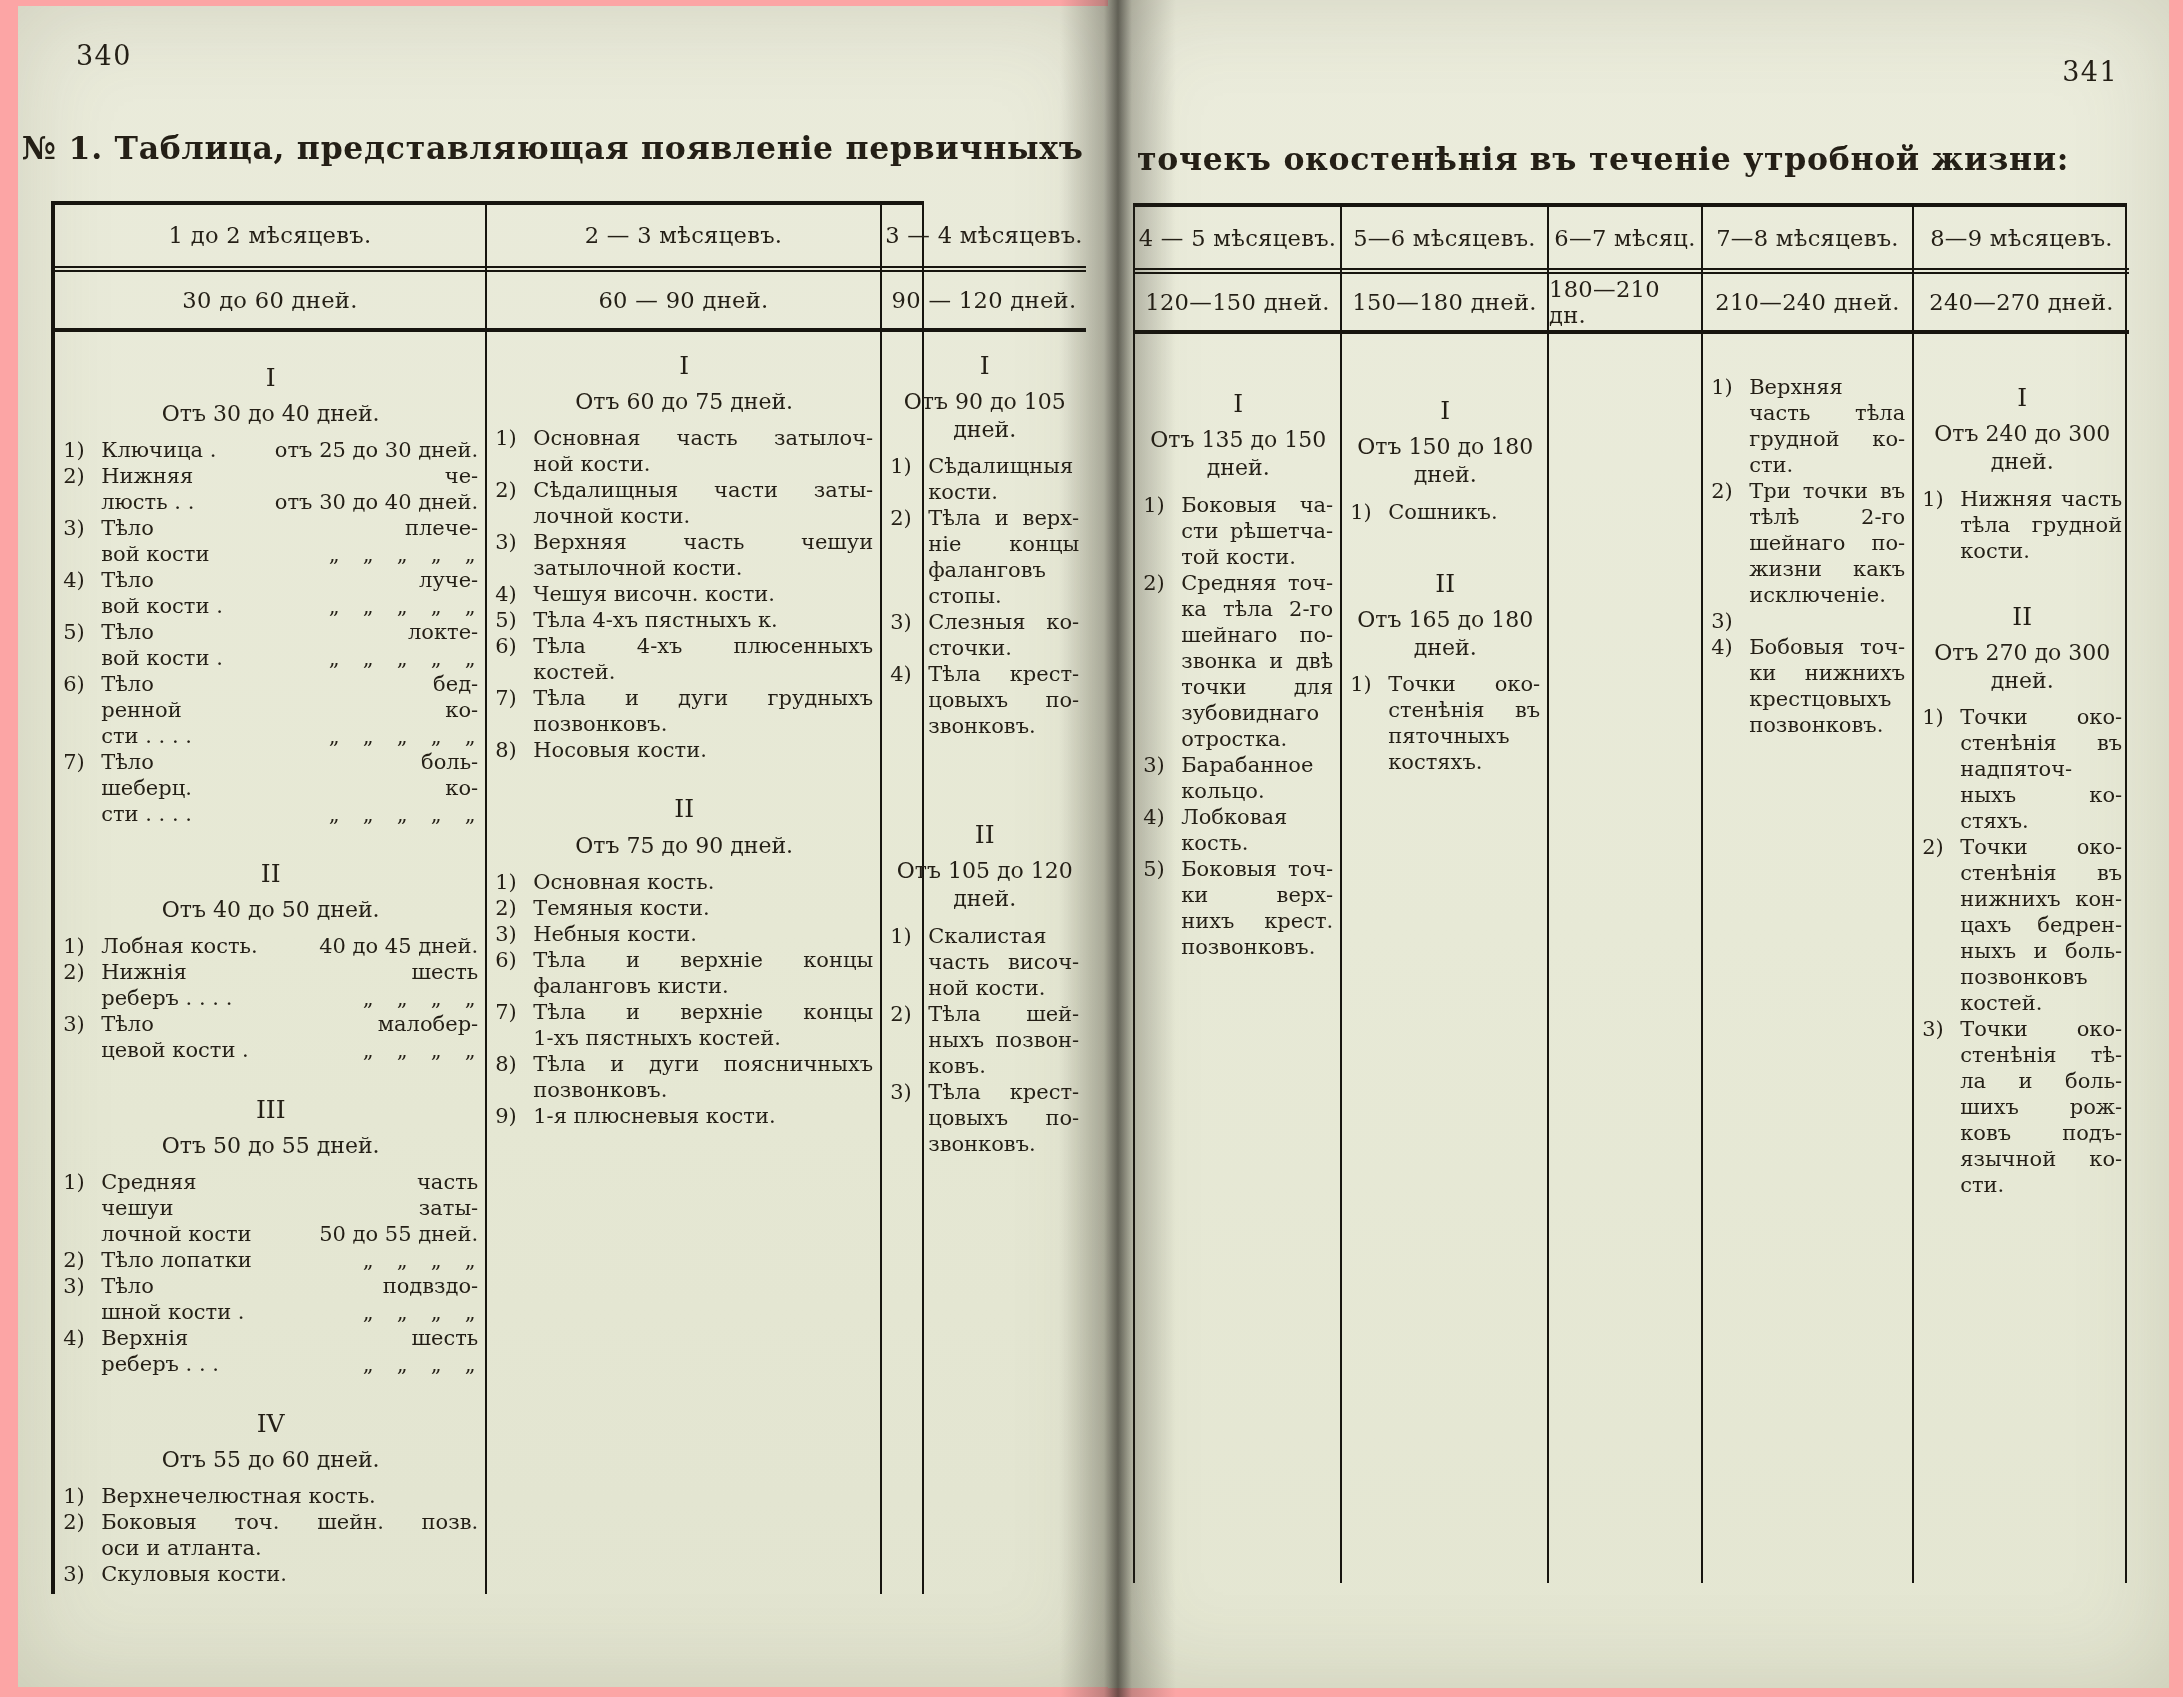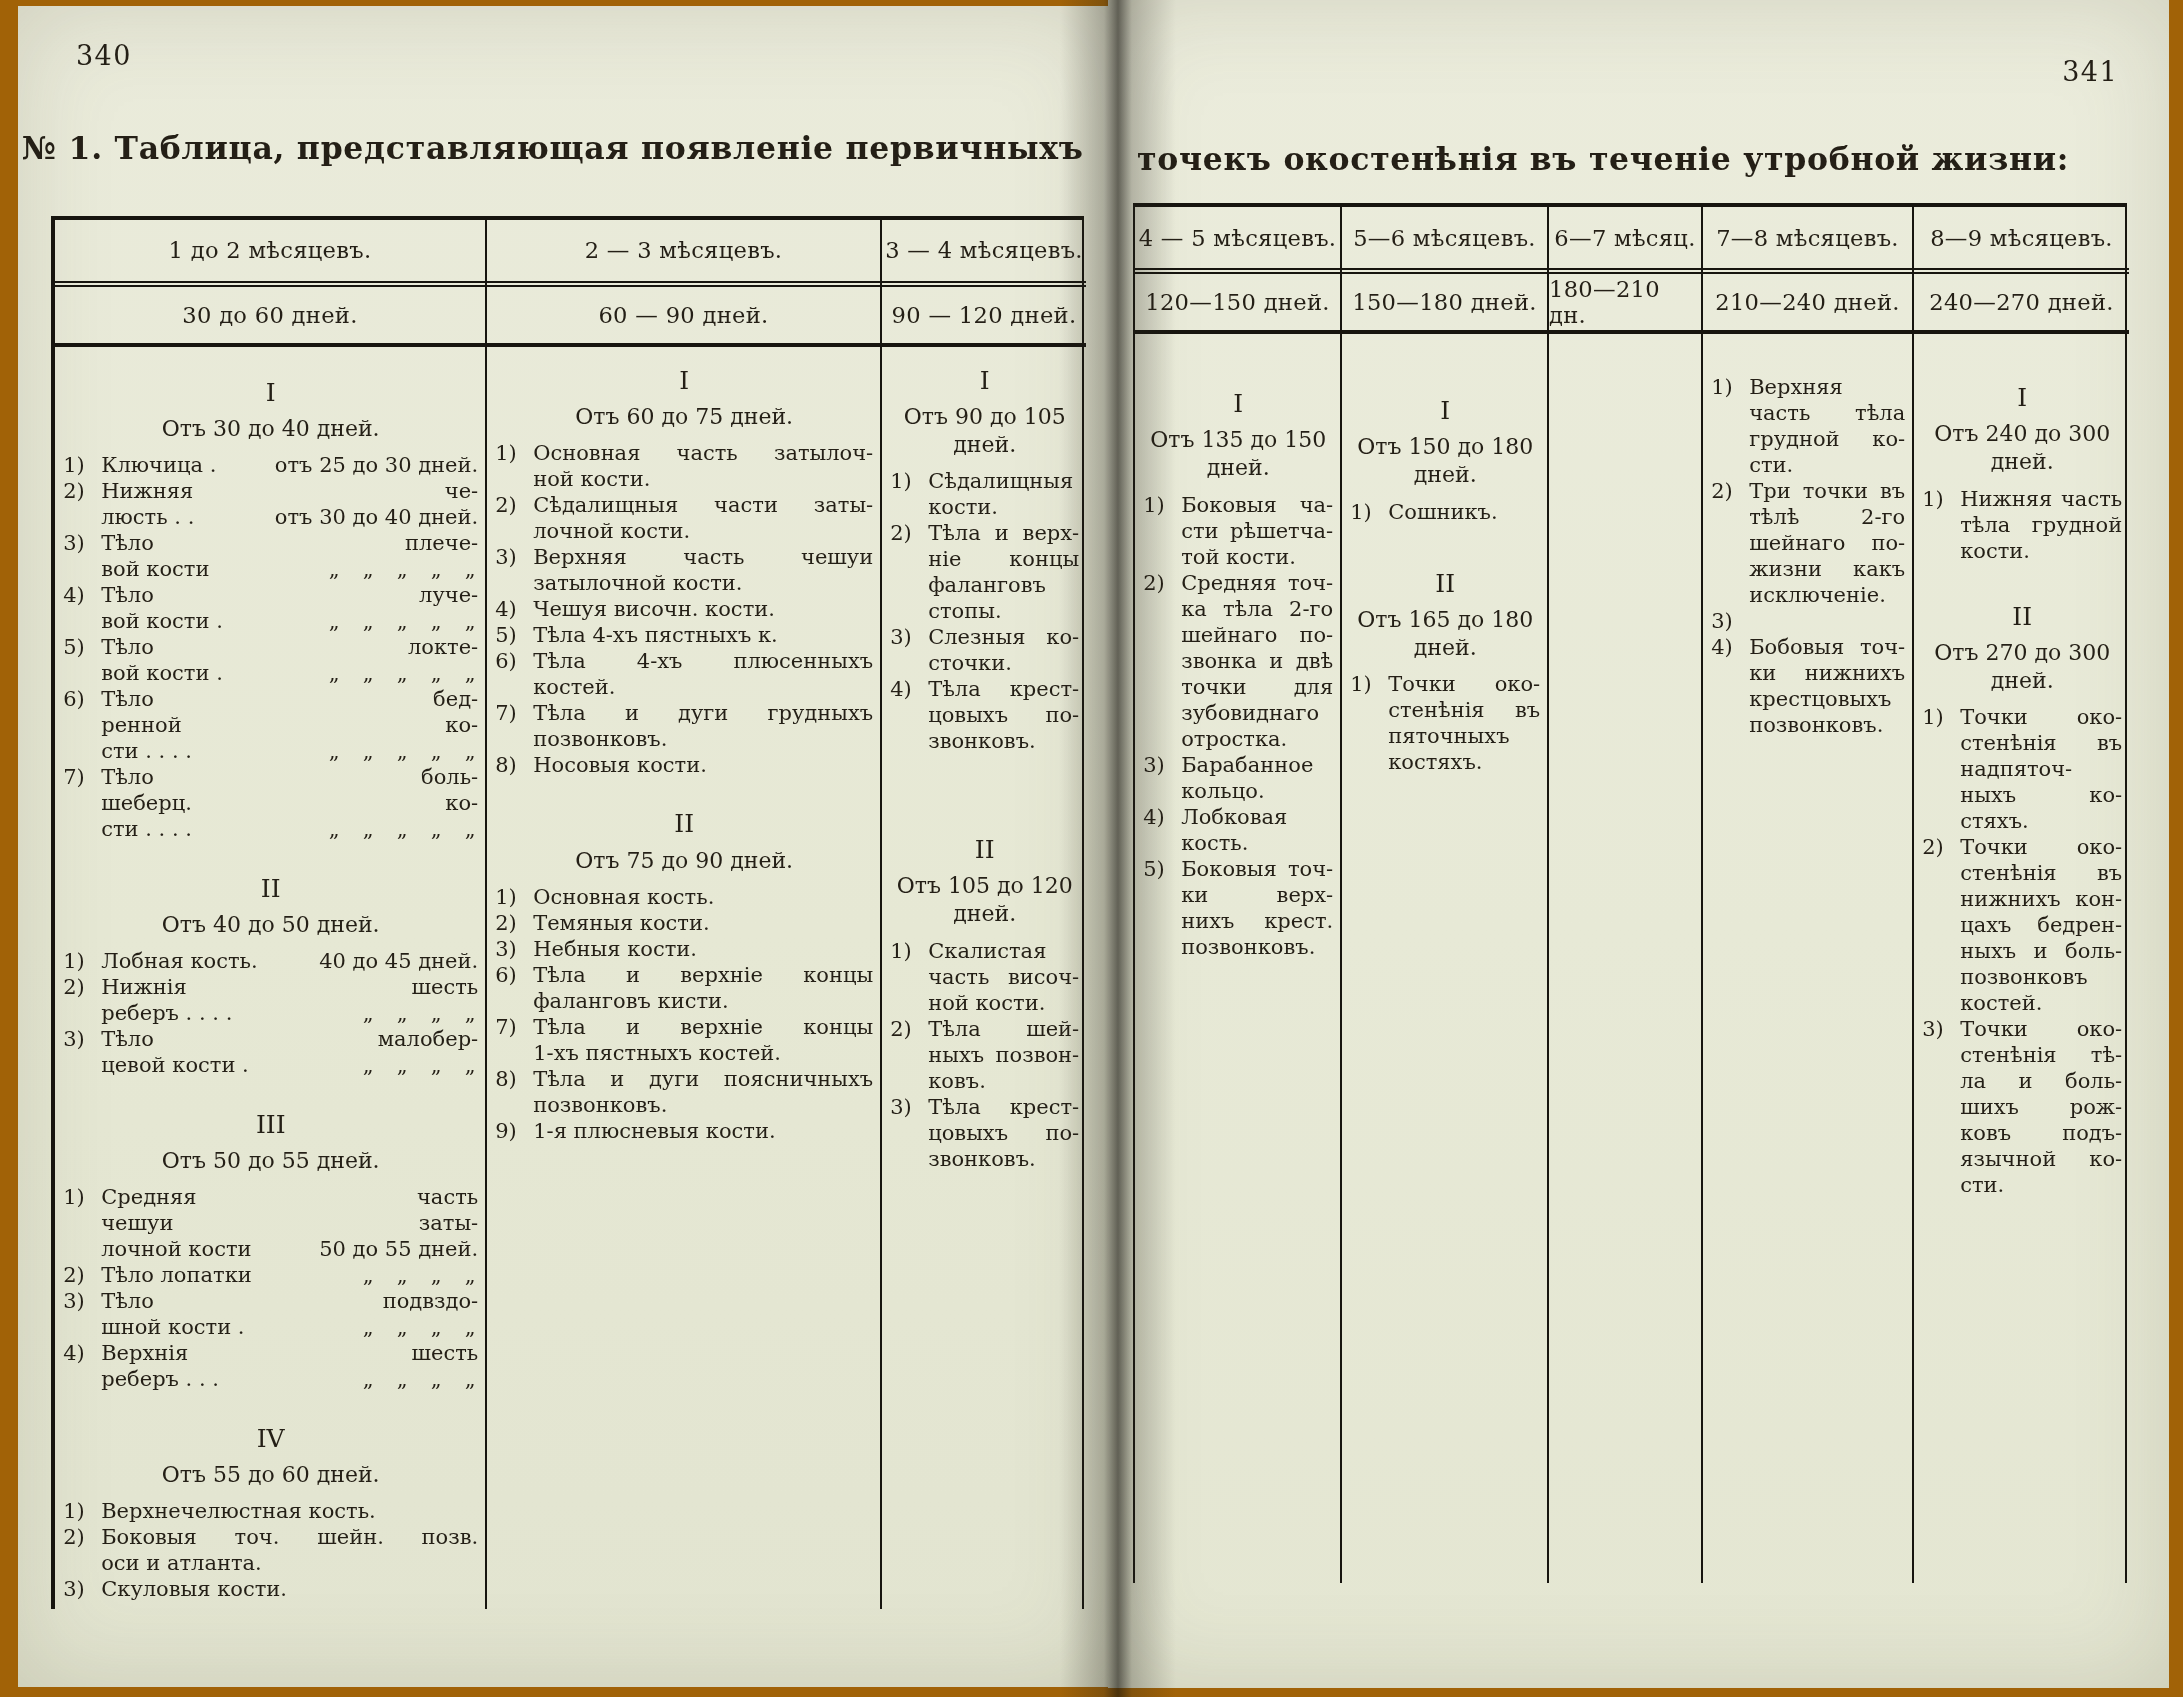--- a/index.html
+++ b/index.html
@@ -1,31 +1,31 @@
 <!DOCTYPE html>
 <html style="font-size:11px"><head>
 <meta charset="utf-8">
 <style>
   *{box-sizing:border-box;margin:0;padding:0}
   body{background:#191812;font-family:"DejaVu Serif",serif}
-  .scan{position:relative;width:2183px;height:1698px;background:#a16207;overflow:hidden;color:#241f16}
+  .scan{position:relative;width:2183px;height:1698px;background:#fca5a5;overflow:hidden;color:#241f16}
   .page{position:absolute;background:linear-gradient(180deg,#eaebdb 0%,#e6e8d4 55%,#e2e4d0 100%);
         box-shadow:inset 0 0 96px rgba(95,90,60,.18)}
   .page-left{left:18px;top:5.5px;width:1090px;height:1681px}
   .page-right{left:1108px;top:0;width:1061px;height:1688px;background:linear-gradient(180deg,#ebecdc 0%,#e7e9d6 55%,#e4e6d2 100%)}
   .gutter{position:absolute;left:1060px;top:0;width:116px;height:1698px;pointer-events:none;z-index:6;
     background:linear-gradient(90deg,rgba(40,38,28,0) 0%,rgba(40,38,28,.28) 38%,rgba(22,20,14,.62) 50%,rgba(40,38,28,.25) 62%,rgba(40,38,28,0) 100%)}
   .pageno{position:absolute;font-size:27px;letter-spacing:1.4px;z-index:3}
   .pageno-left{left:58px;top:34px}
   .pageno-right{right:51px;top:56px}
   .title{position:absolute;font-size:31.5px;font-weight:bold;letter-spacing:0.7px;z-index:3;white-space:nowrap}
   .title-left{left:0;right:20.5px;top:123px;text-align:center}
   .title-right{left:29px;top:140px}
   .btable{position:absolute;display:flex;border-top:4.8px solid #17150f;z-index:2}
-  #left-table{left:33px;top:210px;width:1033px;height:1393px;border-left:4.8px solid #17150f;border-right:2.1px solid #17150f}
+  #left-table{left:33px;top:195px;width:873px;height:1393px;border-left:4.8px solid #17150f;border-right:2.1px solid #17150f}
   #right-table{left:25px;top:203px;width:994px;height:1380px;border-left:2.1px solid #17150f;border-right:2.7px solid #17150f}
   .col{height:100%;overflow:hidden}
   .col + .col{border-left:2.1px solid #17150f}
   .hdr{display:flex;align-items:center;justify-content:center;font-size:22.6px;letter-spacing:0.3px}
   .hdr-months{height:67px;border-bottom:6.2px double #17150f}
   .hdr-days{height:60px;border-bottom:4.8px solid #17150f}
   .col-body{padding:27px 6.8px 0 8.2px;overflow:hidden}
   .col[data-col="L1"] .col-body{padding-top:31.5px}
   .col[data-col="L2"] .col-body{padding-top:19px}
   .col[data-col="L3"] .col-body{padding-top:19px}

